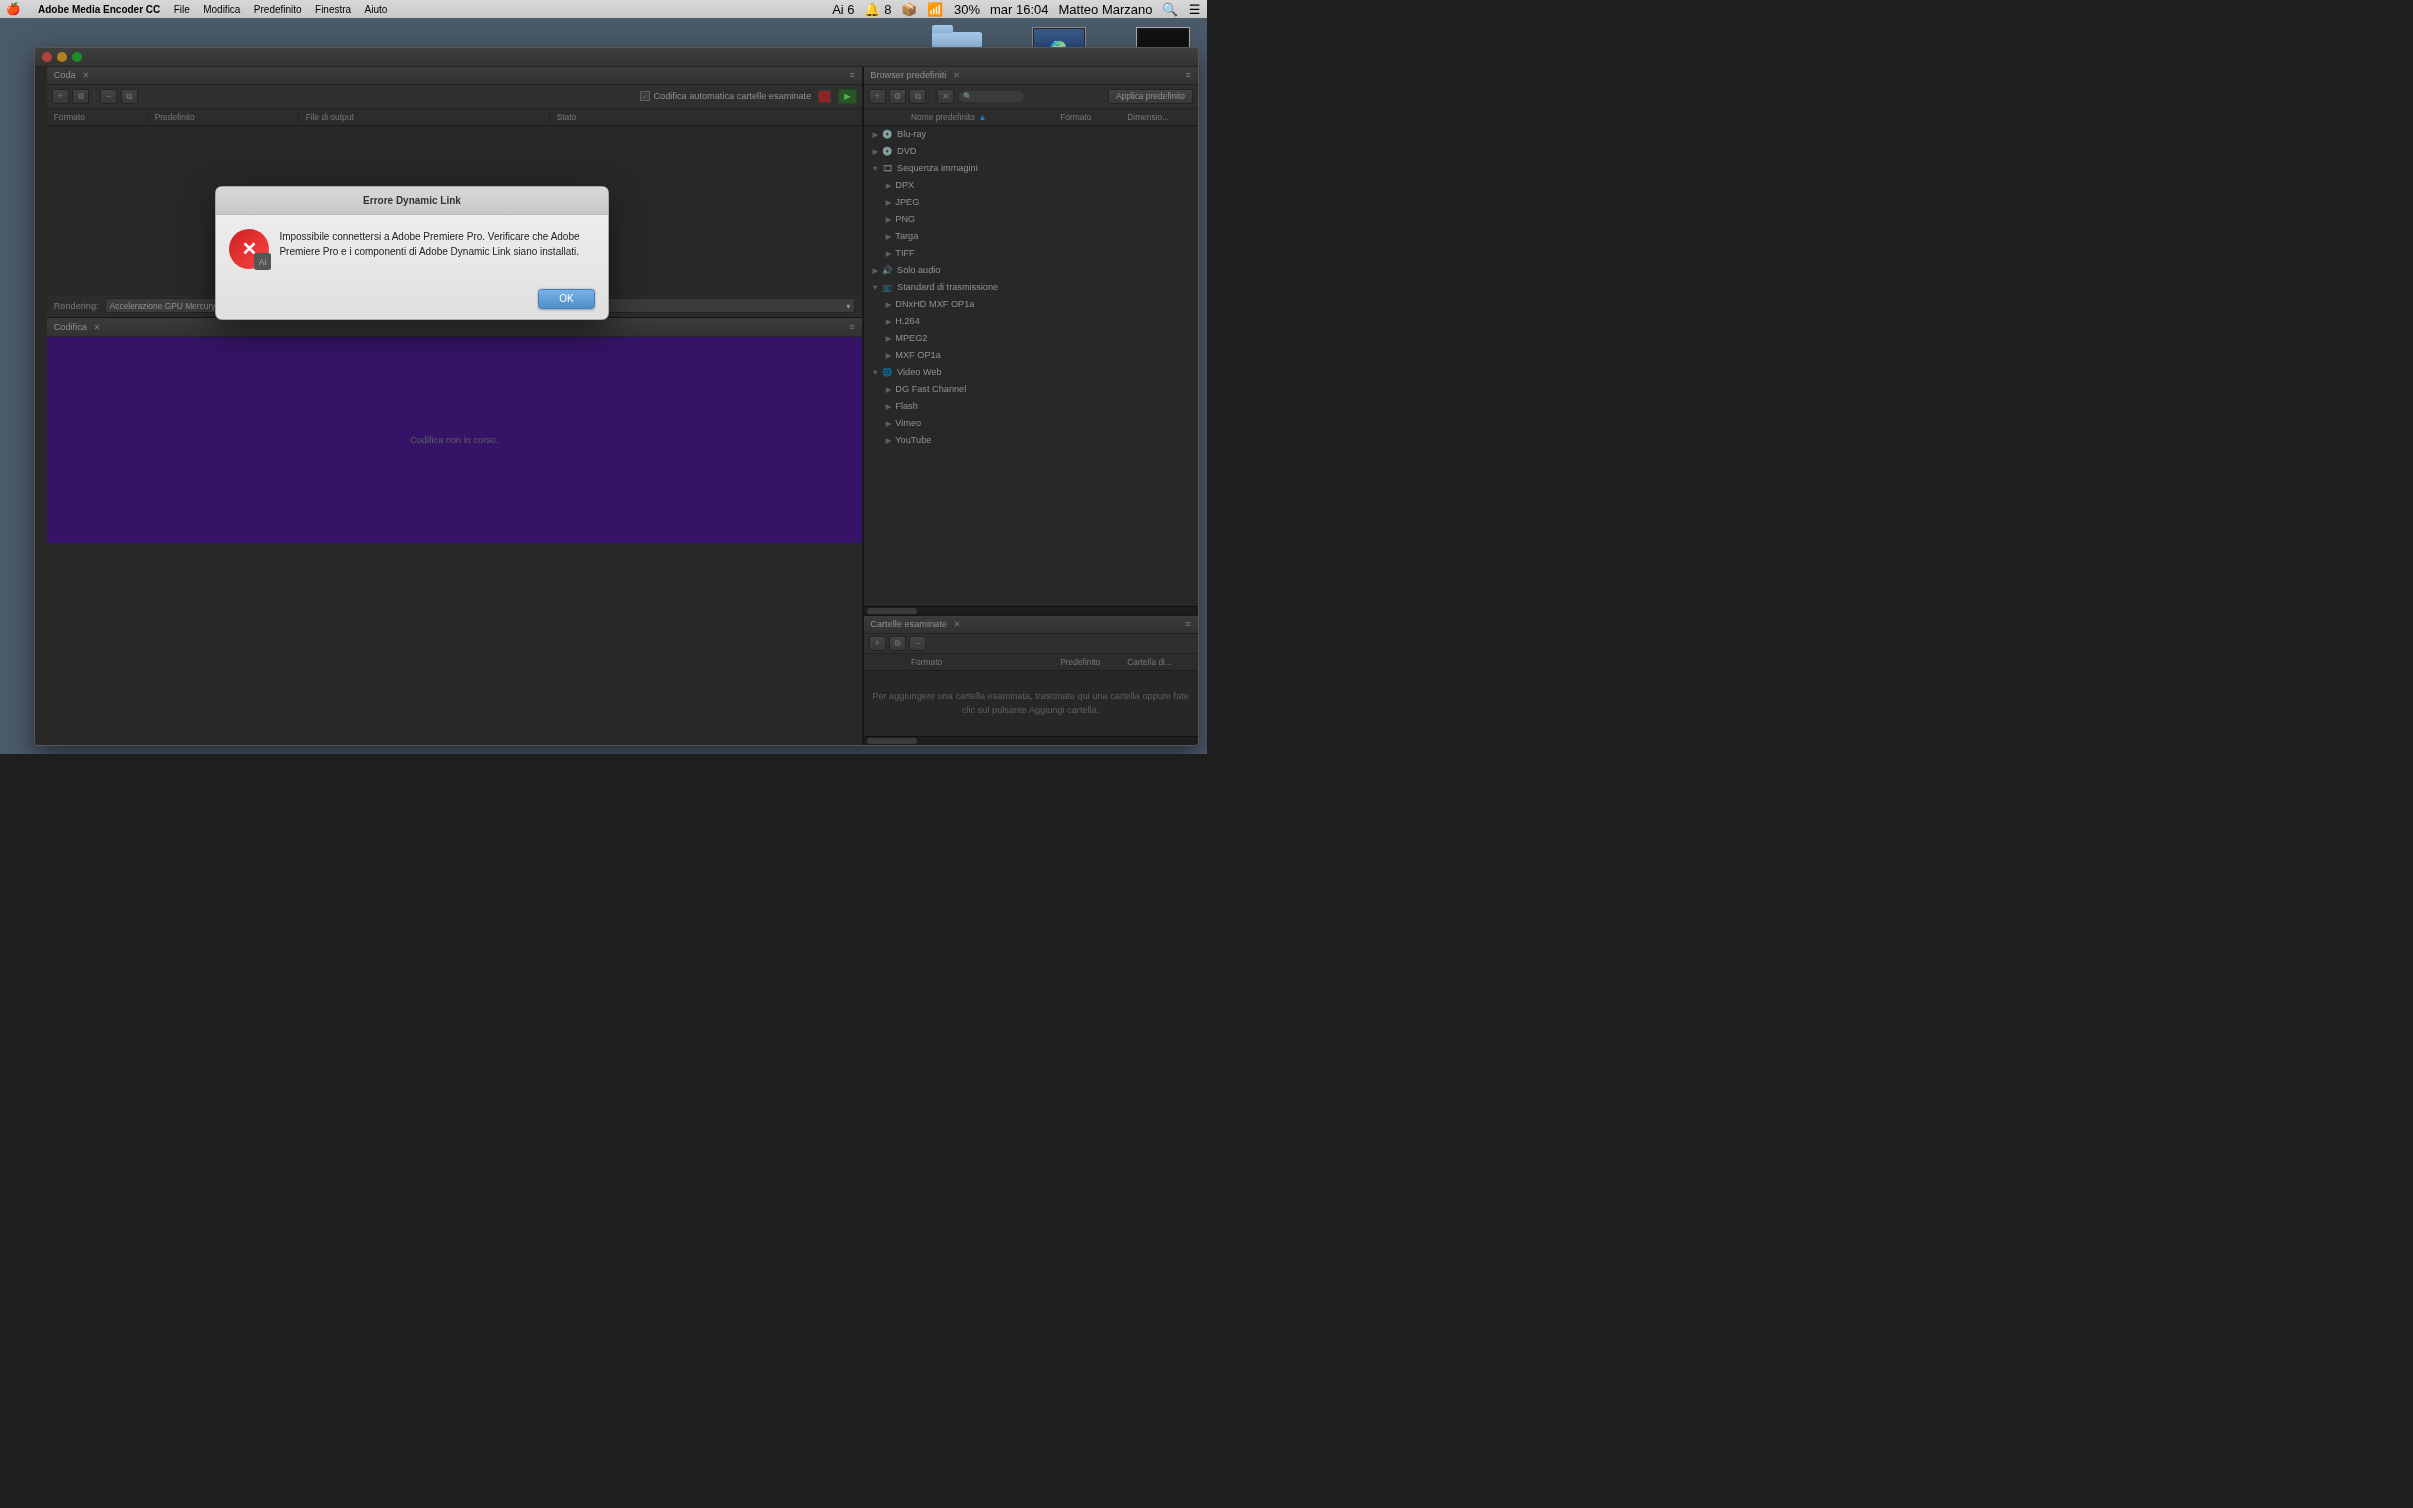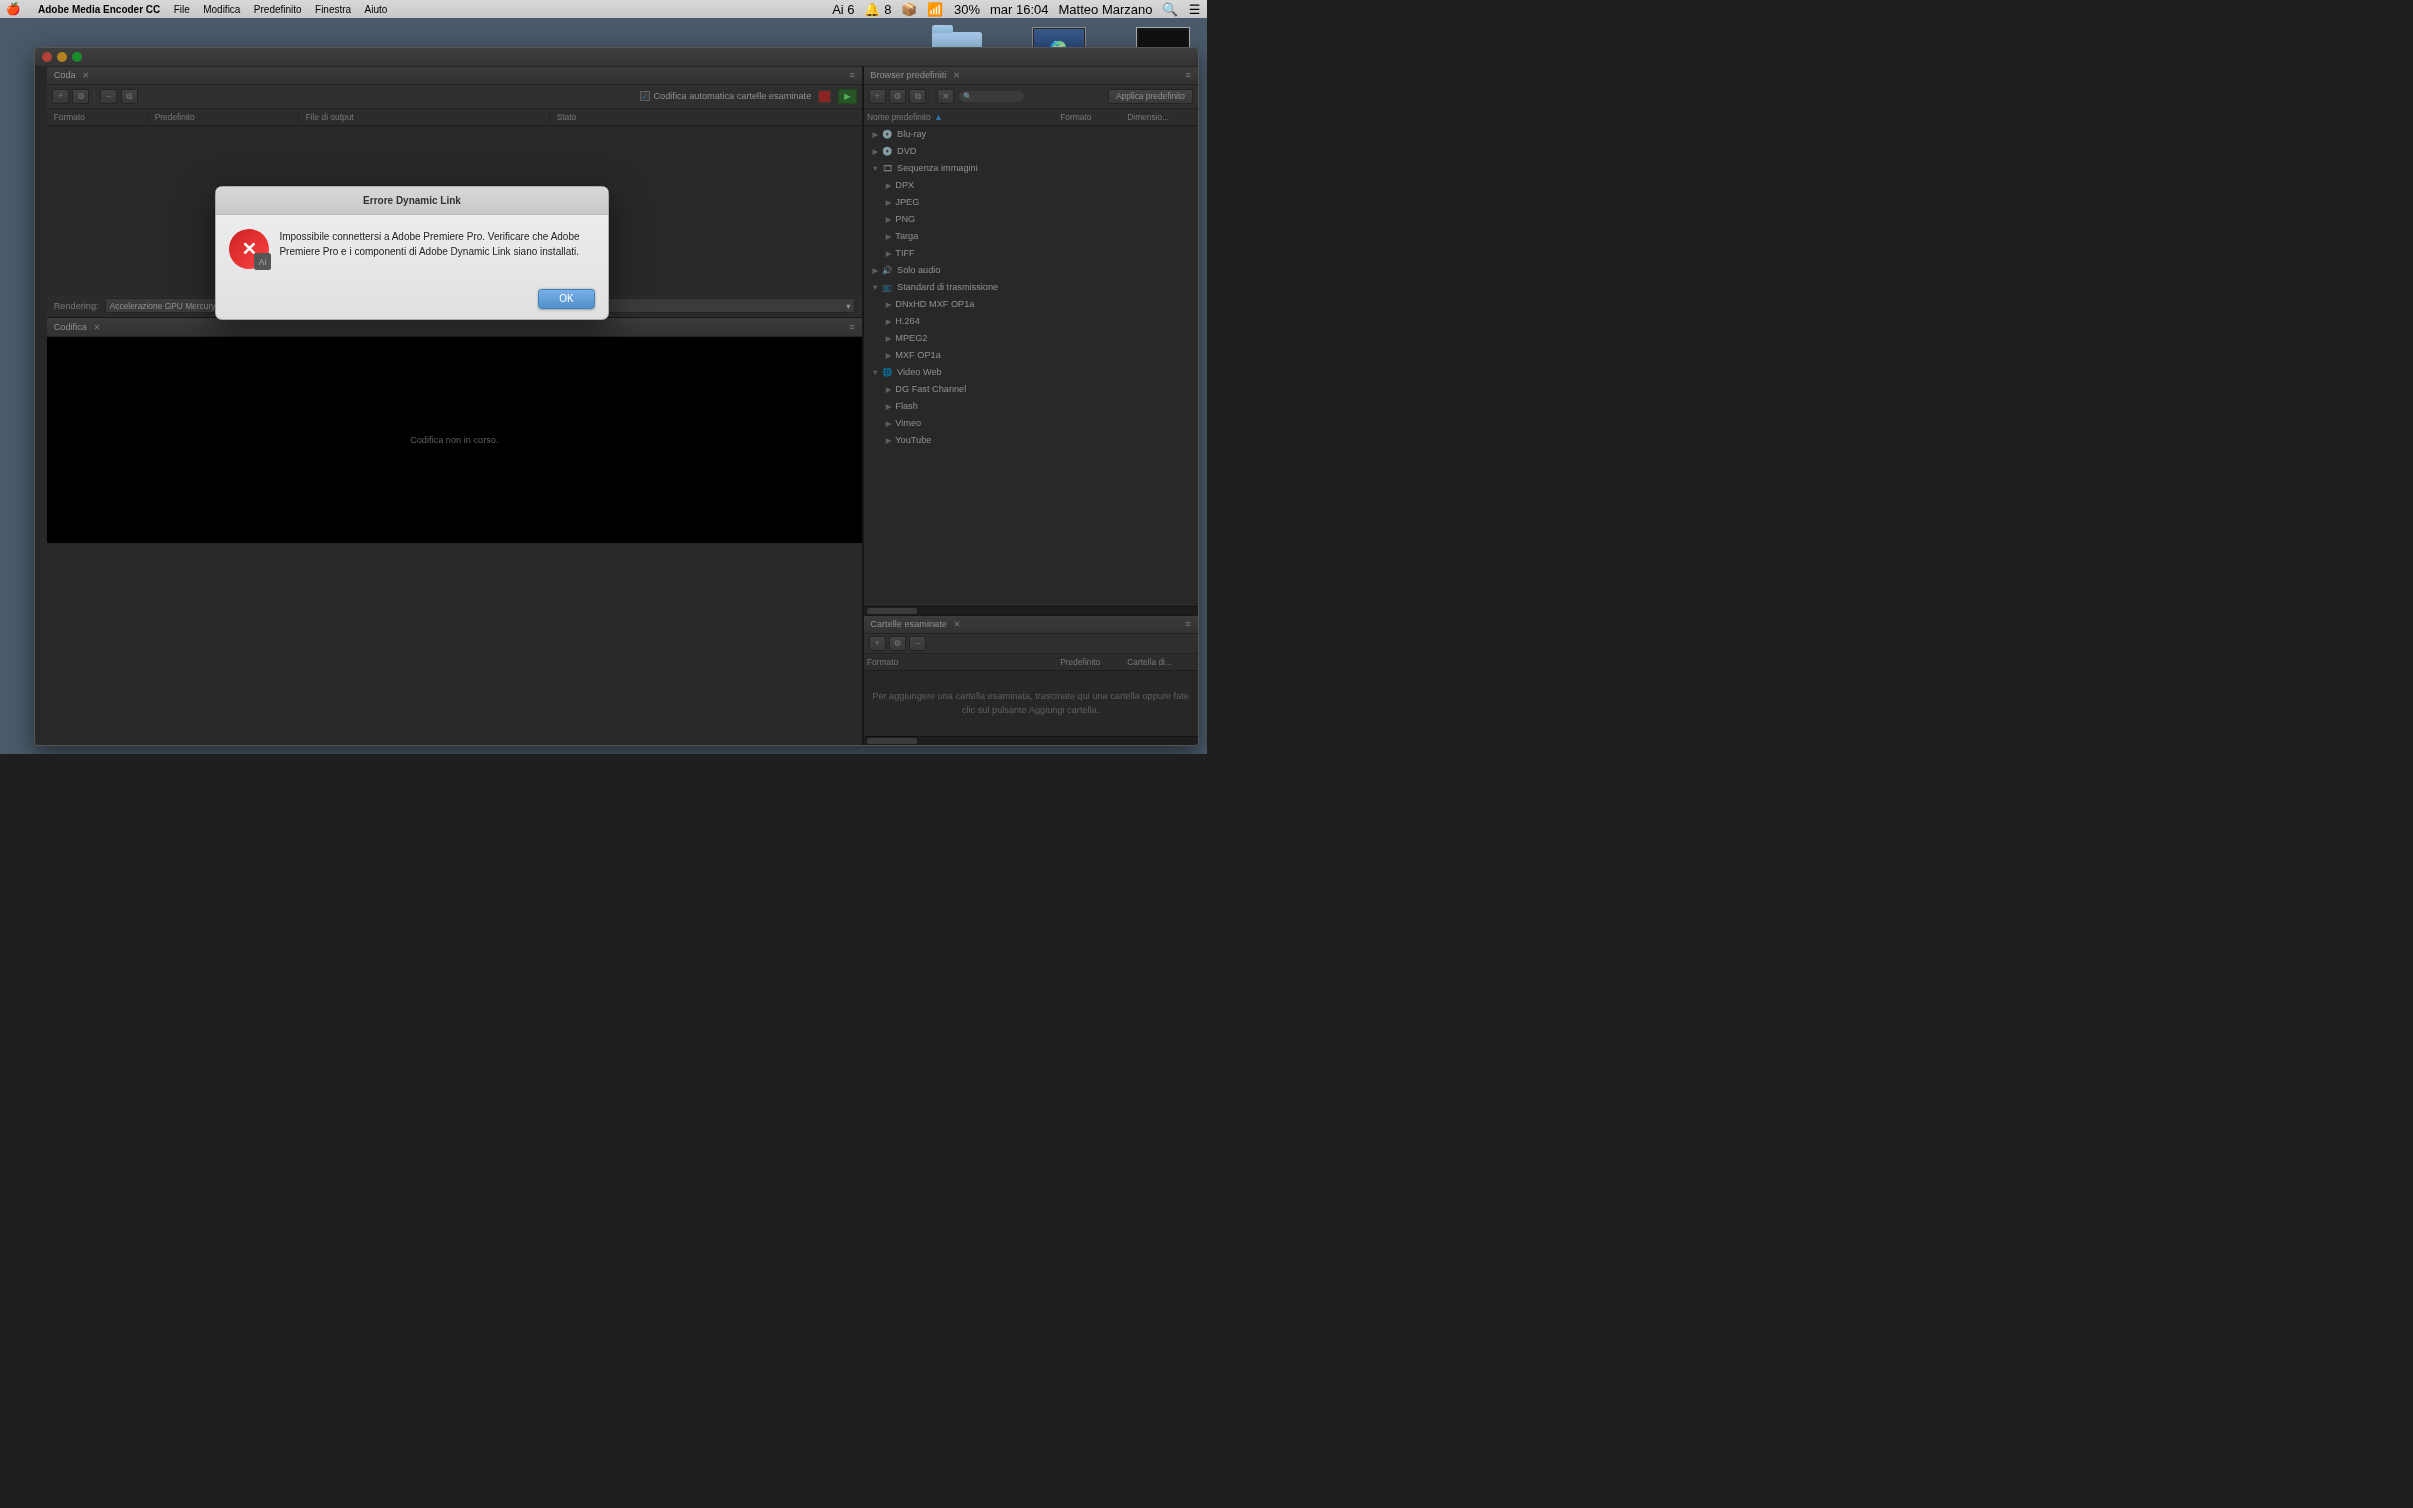--- a/index.html
+++ b/index.html
@@ -278,21 +278,21 @@
       font-size: 8.4px;
       padding: 0 3.4px;
       display: flex;
       align-items: center;
       justify-content: space-between;
     }
 
     
     .codifica-panel {
       height: 226px;
-      background: #000000;
+      background: #4c1d95;
       border-top: 1.7px solid #222;
       display: flex;
       flex-direction: column;
     }
     .codifica-empty {
       flex: 1;
       display: flex;
       align-items: center;
       justify-content: center;
       color: #888;
@@ -345,21 +345,21 @@
     .browser-list-header {
       height: 17px;
       background: #404040;
       display: flex;
       align-items: center;
       border-bottom: 0.8px solid #2a2a2a;
       font-size: 8.4px;
       color: #aaa;
       padding: 0 3.4px;
     }
-    .browser-col-name { flex: 1; display: flex; align-items: center; gap: 3.4px; }
+    .browser-col-name { flex: 1; display: flex; align-items: center; gap: 3.4px; margin-left: 44px; }
     .browser-col-format { width: 67px; }
     .browser-col-size { width: 67px; }
 
     
     .browser-tree {
       flex: 1;
       overflow-y: auto;
       background: #3a3a3a;
     }
     .tree-item {

